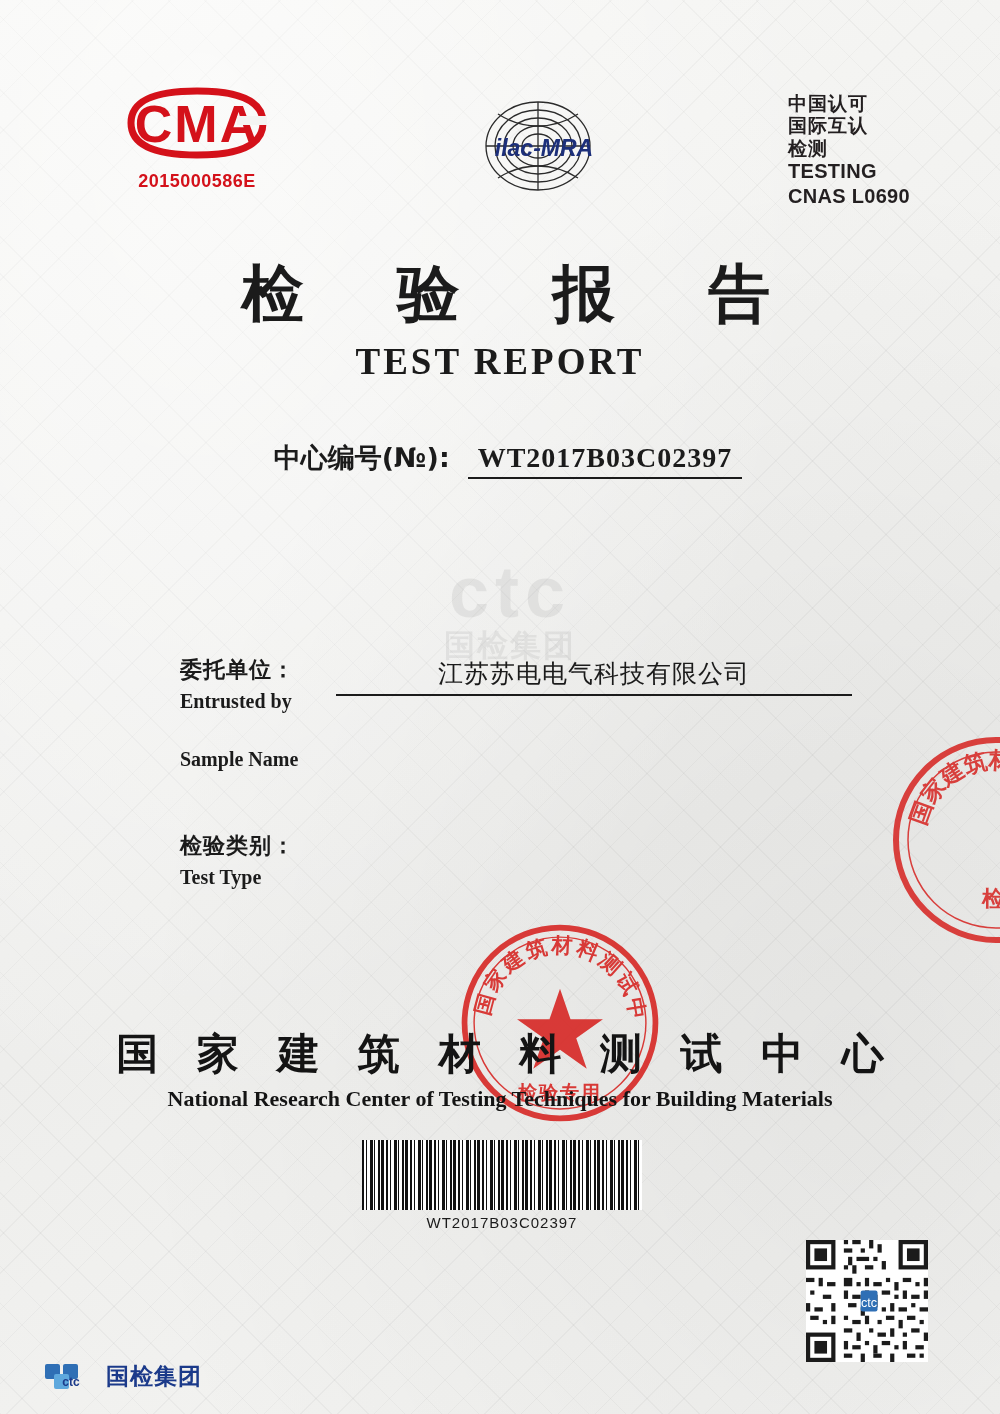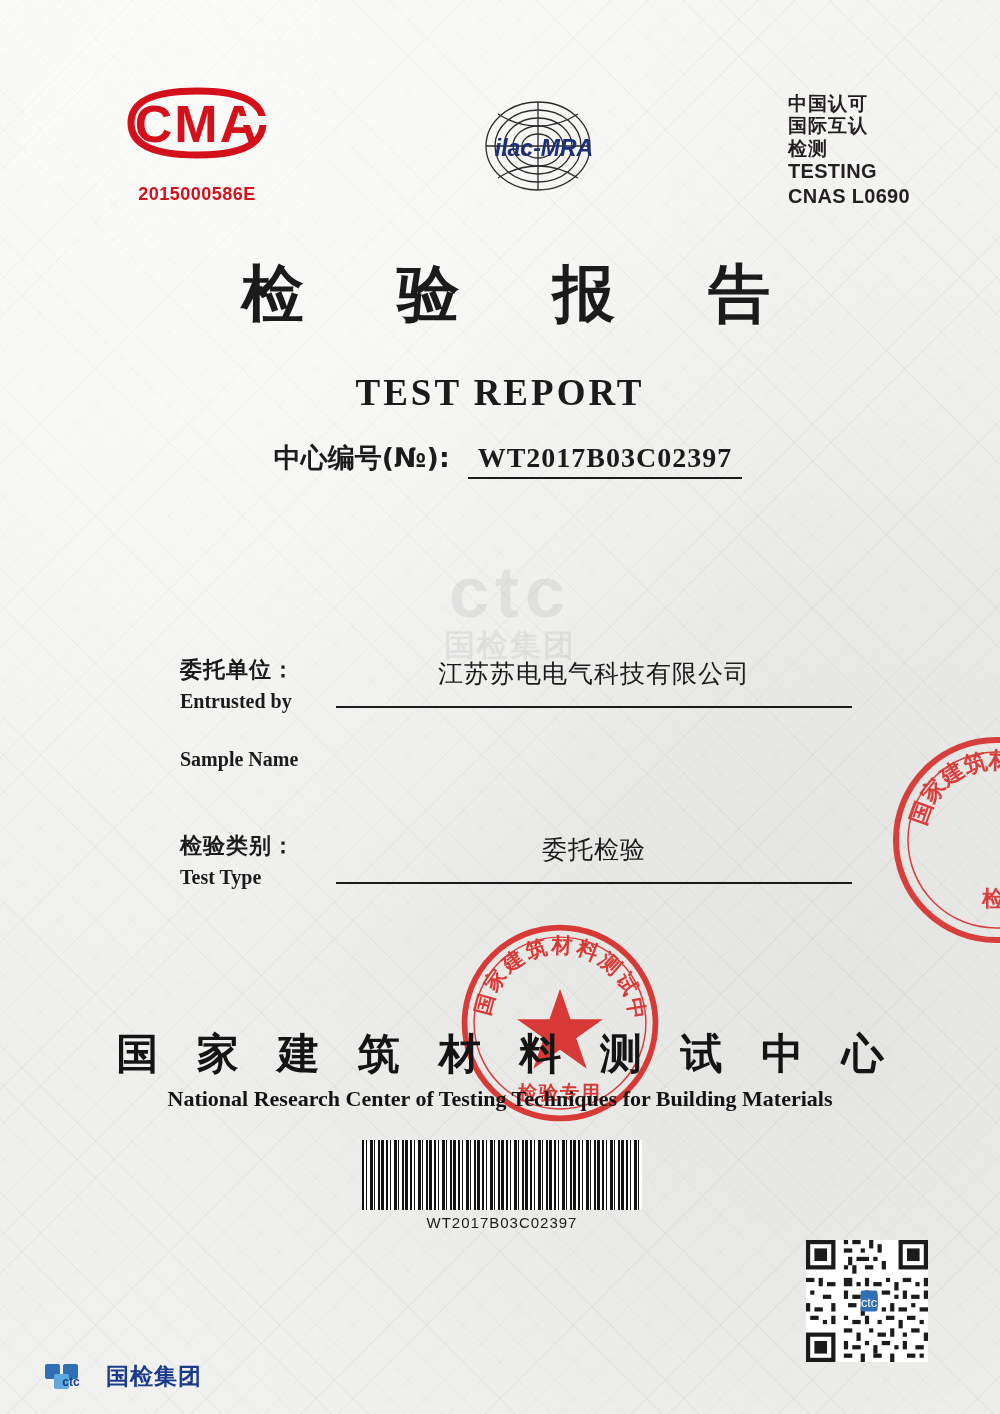--- a/index.html
+++ b/index.html
@@ -35,21 +35,21 @@
     left: 112px;
     top: 86px;
     width: 170px;
     text-align: center;
   }
   .cma-logo {
     width: 160px;
     height: 74px;
   }
   .cma-code {
-    margin-top: 20px;
+    margin-top: 7px;
     font-family: "Liberation Sans", sans-serif;
     font-size: 18px;
     font-weight: bold;
     color: #d4111a;
     letter-spacing: 0.5px;
   }
 
   .ilac-block {
     position: absolute;
     left: 478px;
@@ -105,21 +105,20 @@
     position: absolute;
     left: 0;
     right: 0;
     top: 340px;
     text-align: center;
     font-family: "Liberation Serif", serif;
     font-size: 37px;
     font-weight: bold;
     letter-spacing: 3px;
     color: #1b1b1b;
-    margin-top: 31px;
   }
 
   
   .report-no-row {
     position: absolute;
     left: 16px;
     right: 0;
     top: 440px;
     display: flex;
     justify-content: center;
@@ -201,21 +200,21 @@
   }
   .field-value {
     position: absolute;
     left: 156px;
     right: 0;
     top: 2px;
     text-align: center;
     font-family: "DejaVu Sans", sans-serif;
     font-size: 25px;
     color: #1b1b1b;
-    padding-bottom: 16px;
+    padding-bottom: 4px;
     border-bottom: 2px solid #1b1b1b;
     letter-spacing: 1px;
   }
 
   
   .stamp-center {
     position: absolute;
     left: 455px;
     top: 918px;
     width: 210px;
@@ -383,21 +382,20 @@
     <div class="field-row">
       <div class="field-label">
         <div class="field-label-en">Sample Name</div>
       </div>
     </div>
     <div class="field-row">
       <div class="field-label">
         <div class="field-label-cn">检验类别：</div>
         <div class="field-label-en">Test Type</div>
       </div>
-      <div class="field-value">委托检验</div>
     </div>
   </div>
 
   <svg class="stamp-right" viewBox="0 0 220 220">
     <circle cx="110" cy="110" r="100" fill="none" stroke="#d6221f" stroke-width="6"></circle>
     <circle cx="110" cy="110" r="88" fill="none" stroke="#d6221f" stroke-width="1.5"></circle>
     <path id="arcR" d="M110 110 m -72,0 a 72,72 0 1,1 144,0" fill="none"></path>
     <text font-family="DejaVu Sans, sans-serif" font-size="23" fill="#d6221f" font-weight="bold">
       <textPath href="#arcR" startOffset="6%">国家建筑材料测试中心</textPath>
     </text>

